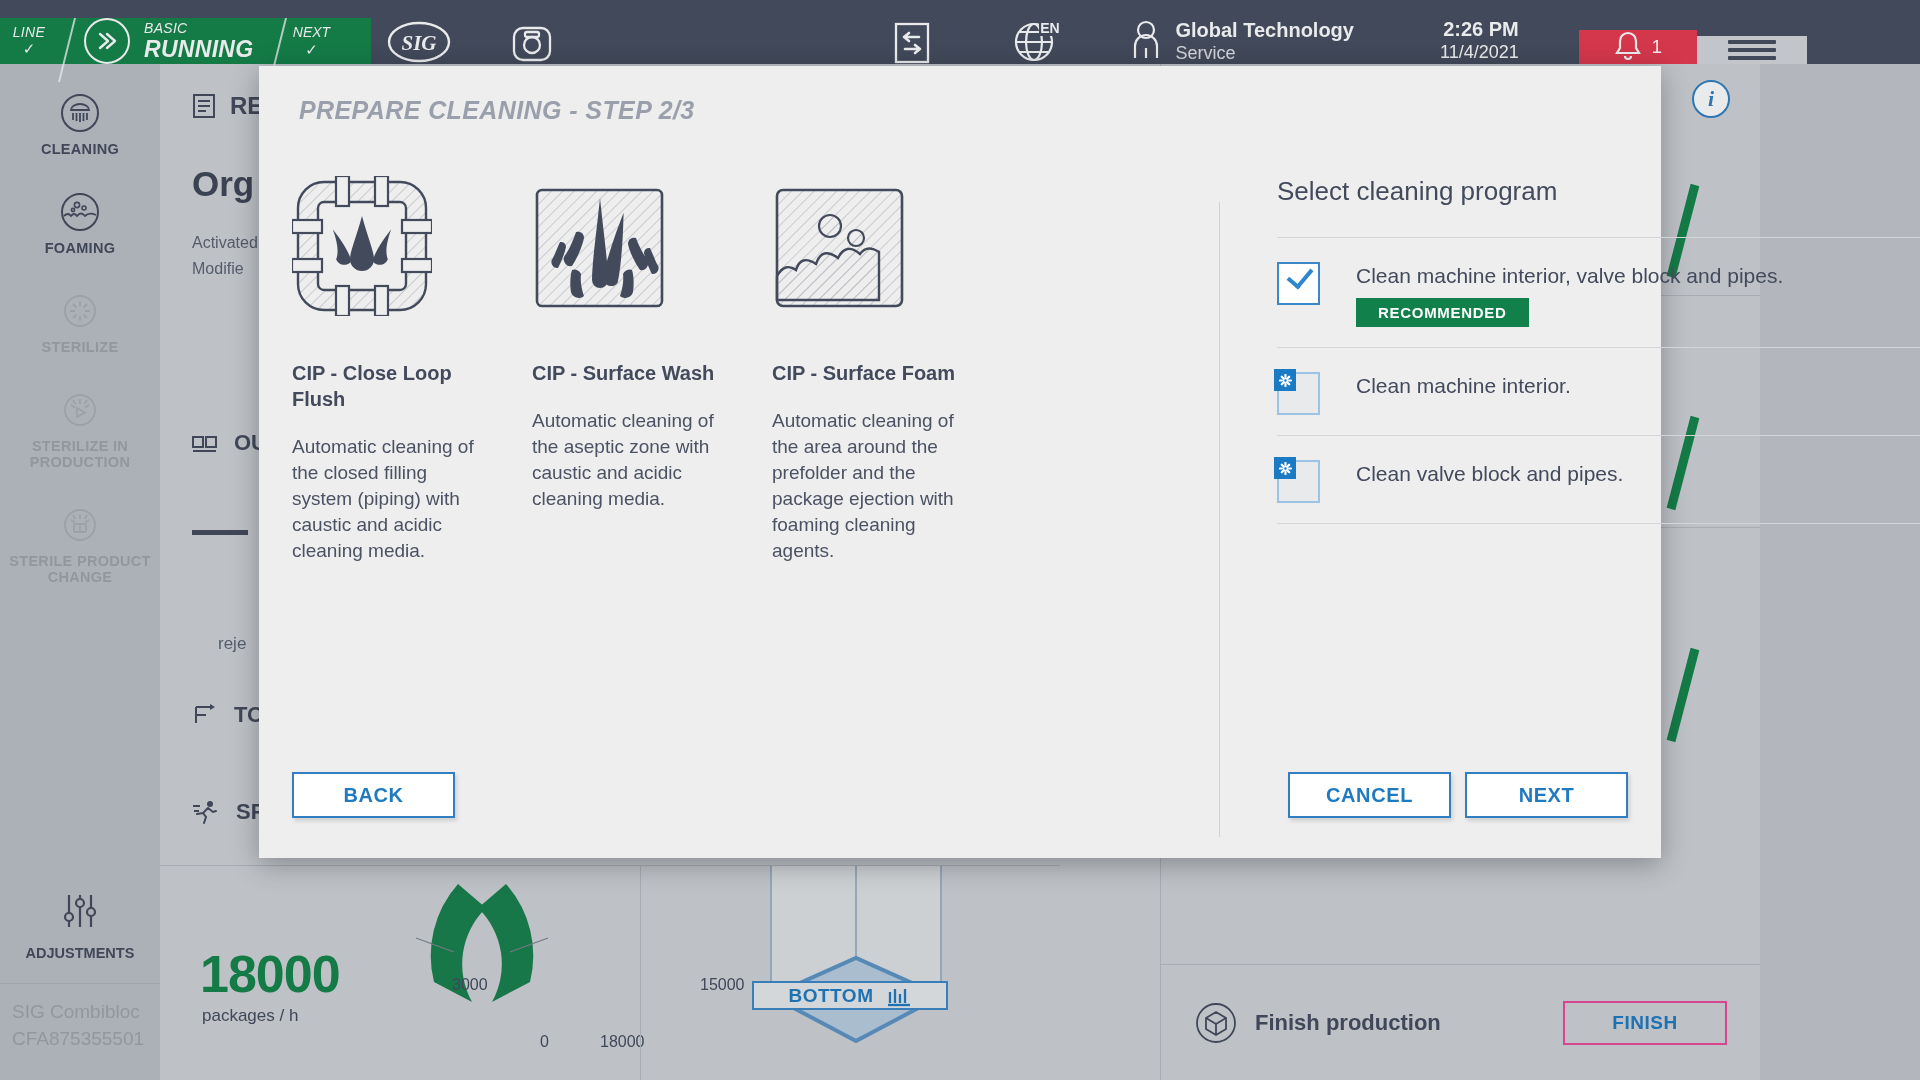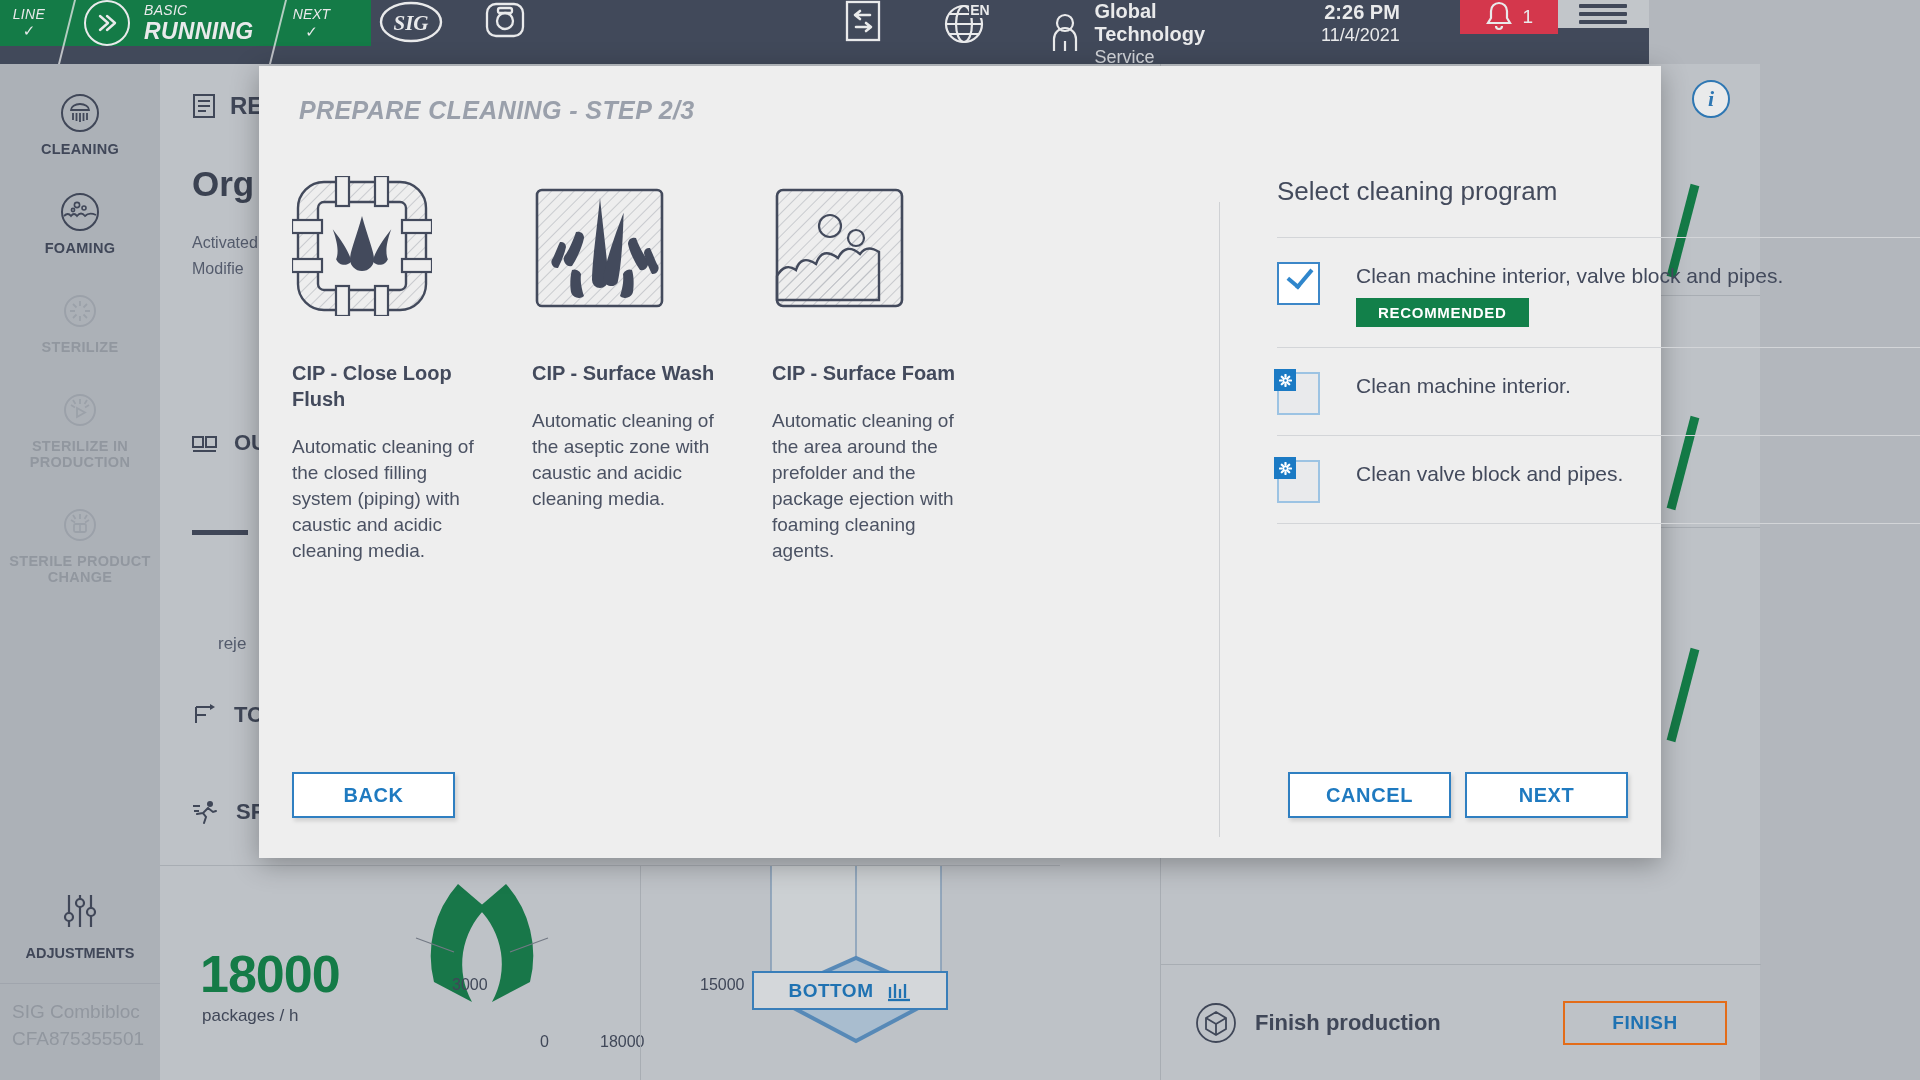--- a/index.html
+++ b/index.html
@@ -6,21 +6,21 @@
   html,body { width:1920px; height:1080px; overflow:hidden; }
   body {
     font-family: "Liberation Sans", sans-serif;
     background:#c3c7cc;
     color:#434a5c;
     -webkit-font-smoothing: antialiased;
   }
   #app { position:relative; width:1920px; height:1080px; overflow:hidden; }
 
   
-  .header { position:absolute; left:0; top:0; width:1649px; height:64px; background:#454c5e; display:flex; align-items:flex-start; z-index:40; }
+  .header { position:absolute; left:0; top:0; width:1920px; height:64px; background:#454c5e; display:flex; align-items:flex-end; z-index:40; }
   .hdr-green { position:relative; background:#128449; display:flex; align-items:stretch; }
   .hdr-line { width:58px; display:flex; flex-direction:column; align-items:center; justify-content:center; color:#fff; }
   .hdr-line .lbl { font-size:14px; font-style:italic; letter-spacing:.4px; line-height:15px; }
   .hdr-line .chk { font-size:15px; line-height:16px; margin-top:1px; }
   .slash { width:16px; position:relative; }
   .slash::after { content:""; position:absolute; left:50%; top:0; width:2px; height:64px; background:rgba(255,255,255,.75); transform:skewX(-14deg); }
   .hdr-mode { display:flex; align-items:center; padding:0 16px 0 10px; }
   .hdr-mode .circ { width:46px; height:46px; border:2px solid #fff; border-radius:50%; display:flex; align-items:center; justify-content:center; margin-right:14px; }
   .hdr-mode .circ svg { display:block; }
   .hdr-mode .txts { color:#fff; line-height:1; }
@@ -67,35 +67,35 @@
   .bg-row { position:absolute; left:32px; font-size:22px; font-weight:bold; color:#434a5c; display:flex; align-items:center; gap:16px; }
   .bg-sep { position:absolute; left:32px; width:56px; height:5px; background:#434a5c; }
   .bg-rej { position:absolute; left:58px; font-size:17px; color:#5a6173; }
 
   .bg-kpi { position:absolute; left:0; bottom:0; width:480px; height:215px; border-top:1px solid #b7bbc1; }
   .kpi-val { position:absolute; left:40px; top:78px; font-size:52px; font-weight:bold; color:#128449; font-style:normal; letter-spacing:-1px; }
   .kpi-unit { position:absolute; left:42px; top:140px; font-size:17px; color:#434a5c; }
   .gaugelbl { position:absolute; font-size:16px; color:#434a5c; }
 
   .bg-pkgpanel { position:absolute; left:480px; bottom:0; width:420px; height:215px; border-left:1px solid #b7bbc1; border-top:1px solid #b7bbc1; }
-  .bottom-btn { position:absolute; left:592px; bottom:70px; width:196px; height:39px; background:#e8eaec; border:2px solid #3c87c8; display:flex; align-items:center; justify-content:center; gap:14px; }
+  .bottom-btn { position:absolute; left:592px; bottom:70px; width:196px; height:29px; background:#e8eaec; border:2px solid #3c87c8; display:flex; align-items:center; justify-content:center; gap:14px; }
   .bottom-btn span { color:#1f7ac0; font-weight:bold; font-size:19px; letter-spacing:.5px; }
 
   .bg-right { position:absolute; right:0; top:0; width:600px; height:1016px; border-left:1px solid #b7bbc1; }
   .rpanel { position:relative; padding:22px 34px 10px; }
   .rpanel + .rpanel { border-top:1px solid #b7bbc1; }
   .rp-label { font-size:18px; color:#434a5c; text-align:center; }
   .rp-big { text-align:center; margin-top:-2px; }
   .rp-big .n { font-size:66px; font-weight:bold; color:#454c5e; letter-spacing:-1px; line-height:70px; }
   .rp-big .u { font-size:19px; color:#454c5e; margin-left:4px; }
   .hatch { height:100px; margin-top:6px; }
   .info-i { position:absolute; right:30px; top:16px; width:38px; height:38px; border-radius:50%; background:#fff; border:2px solid #2f7fc1; display:flex; align-items:center; justify-content:center; color:#2f7fc1; font-weight:bold; font-style:italic; font-size:22px; font-family:"Liberation Serif",serif; }
   .finishrow { position:absolute; left:0; bottom:0; width:600px; height:116px; border-top:1px solid #b7bbc1; display:flex; align-items:center; padding:0 34px; }
   .finishrow .ftxt { font-size:22px; font-weight:bold; color:#434a5c; margin-left:18px; }
-  .finish-btn { position:absolute; right:34px; width:164px; height:44px; background:#d0d3d7; border:2px solid #f97316; display:flex; align-items:center; justify-content:center; color:#1f7ac0; font-weight:bold; font-size:19px; letter-spacing:.5px; }
+  .finish-btn { position:absolute; right:34px; width:164px; height:44px; background:#d0d3d7; border:2px solid #ec4899; display:flex; align-items:center; justify-content:center; color:#1f7ac0; font-weight:bold; font-size:19px; letter-spacing:.5px; }
 
   
   .scrim { position:absolute; left:0; top:0; width:1920px; height:1080px; background:rgba(40,45,58,.10); z-index:50; }
   .modal { position:absolute; left:259px; top:66px; width:1402px; height:792px; background:#eeeeee; z-index:60;
            box-shadow:0 6px 26px rgba(0,0,0,.30); }
   .modal-title { position:absolute; left:40px; top:30px; font-size:25px; font-weight:bold; color:#9aa0ab; letter-spacing:.4px;font-style:italic; }
   .modal-body { position:absolute; left:33px; top:110px; width:1336px; height:650px; }
   .vdiv { position:absolute; left:927px; top:26px; width:1px; height:635px; background:#cfd1d4; }
 
   .cards { position:absolute; left:0; top:0; width:900px; display:flex; gap:42px; }

